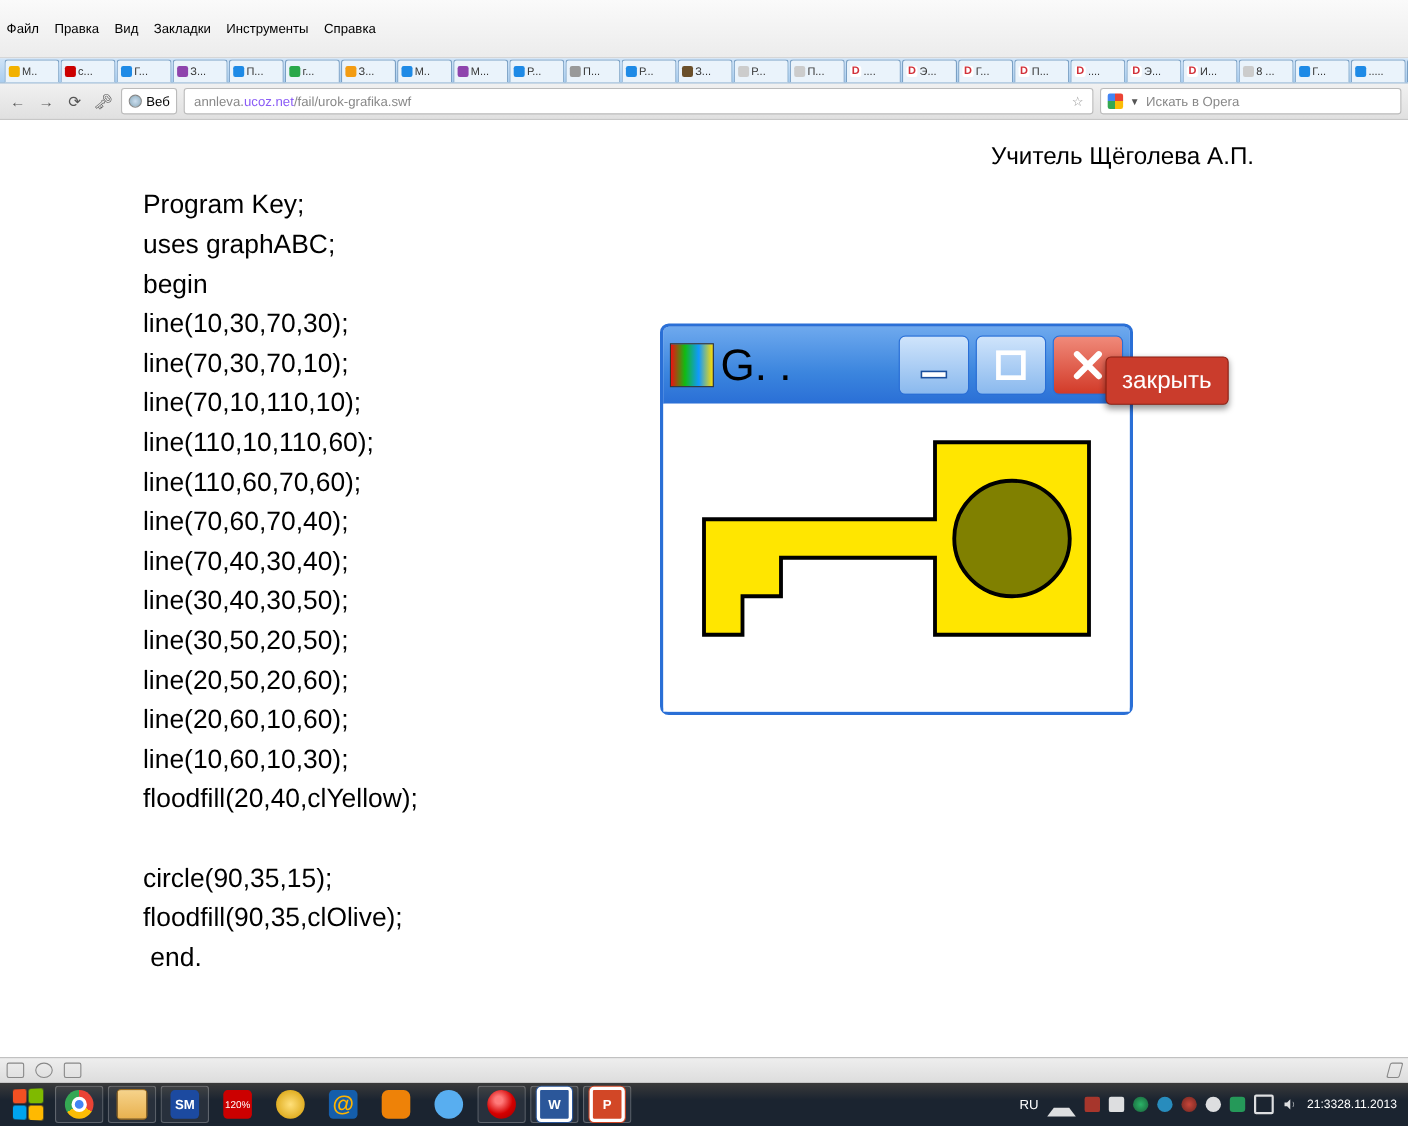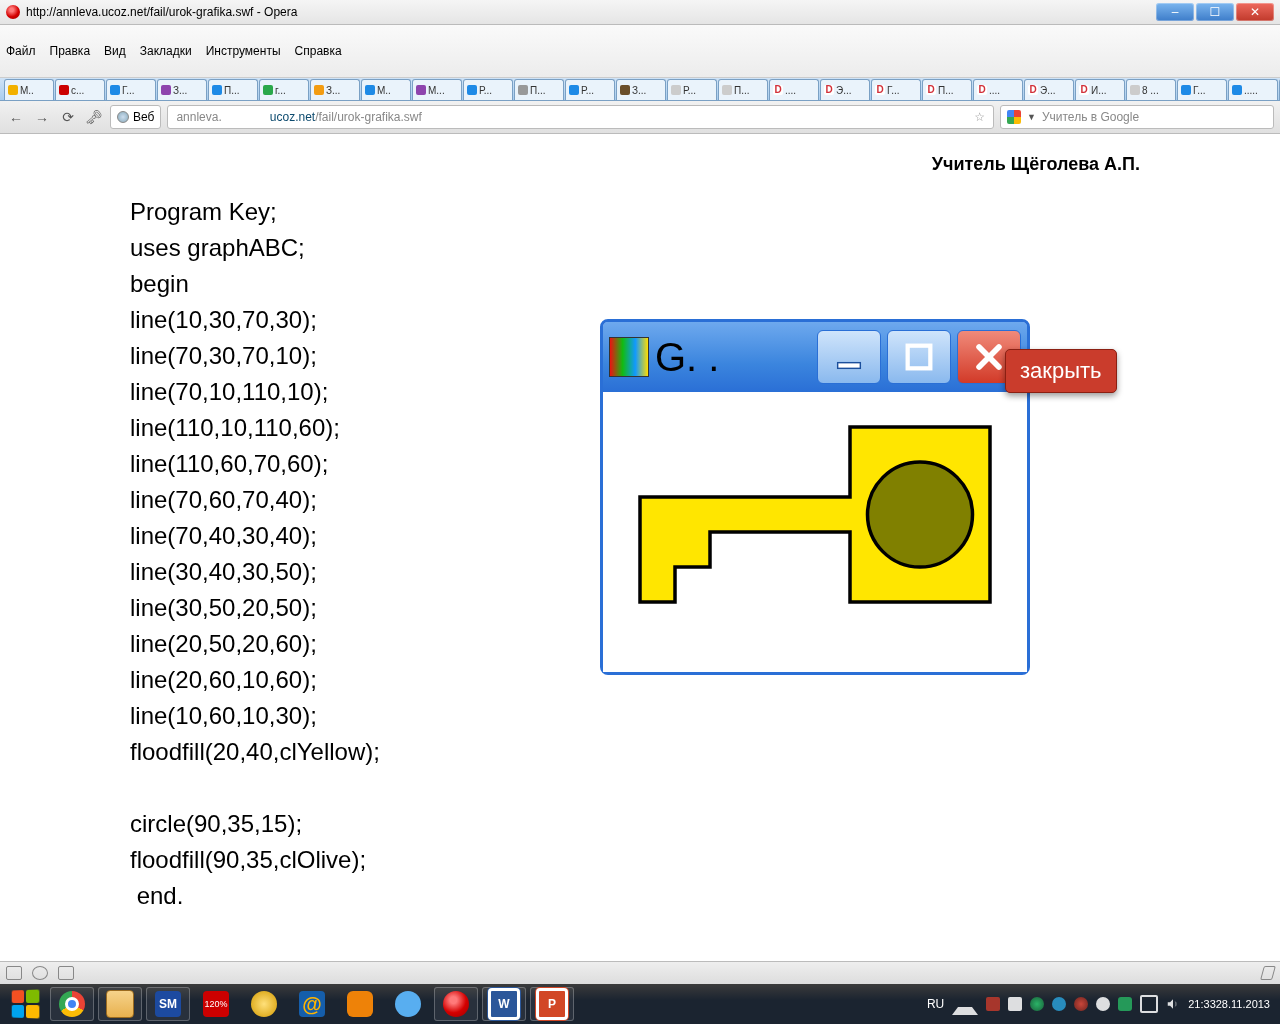--- a/index.html
+++ b/index.html
@@ -18,28 +18,28 @@
   .menubar span{cursor:default;}
   
   .tabstrip{height:22px;background:linear-gradient(#cfe3f7 0%,#a9cdef 100%);border-bottom:1px solid #7aa0c4;display:flex;align-items:flex-end;padding-left:4px;overflow:hidden;}
   .tab{flex:0 0 auto;width:42px;height:20px;margin-right:1px;border:1px solid #7aa0c4;border-bottom:none;border-radius:3px 3px 0 0;background:#eaf3fb;display:flex;align-items:center;justify-content:flex-start;padding:0 3px;gap:2px;font-size:10px;color:#333;overflow:hidden;white-space:nowrap;}
   .tab .favicon{width:10px;height:10px;border-radius:2px;flex-shrink:0;}
   
   .addrbar{height:32px;background:linear-gradient(#f1f1f1,#e0e0e0);border-bottom:1px solid #bbb;display:flex;align-items:center;padding:0 6px;gap:6px;}
   .navbtn{width:20px;height:20px;display:flex;align-items:center;justify-content:center;color:#555;font-size:14px;border-radius:3px;}
   .addr-pill{display:flex;align-items:center;background:#fff;border:1px solid #bbb;border-radius:3px;height:22px;padding:0 6px;gap:4px;}
   .addr-url{flex:1;height:22px;background:#fff;border:1px solid #bbb;border-radius:3px;padding:0 8px;display:flex;align-items:center;color:#888;}
-  .addr-url b{color:#0c4a6e;font-weight:normal;margin-left:48px;}
+  .addr-url b{color:#8b5cf6;font-weight:normal;}
   .addr-url .star{margin-left:auto;color:#999;}
   .searchbox{width:260px;height:22px;border:1px solid #bbb;border-radius:3px;background:#fff;display:flex;align-items:center;padding:0 6px;gap:6px;color:#888;}
   .g-icon{width:14px;height:14px;position:relative;}
   .g-icon::before{content:"";position:absolute;inset:0;background:conic-gradient(#ea4335 0 25%,#fbbc05 0 50%,#34a853 0 75%,#4285f4 0);border-radius:2px;}
   
   .page{flex:1;position:relative;background:#fff;}
-  .teacher{position:absolute;top:20px;right:140px;font-size:18px;font-family:"Segoe UI",Arial,sans-serif;font-weight:bold;}
+  .teacher{position:absolute;top:20px;right:140px;font-size:22px;font-family:"Segoe UI",Arial,sans-serif;}
   .code{position:absolute;left:130px;top:60px;font-size:24px;line-height:36px;white-space:pre;font-family:"Segoe UI",Arial,sans-serif;}
   
   .gwin{position:absolute;left:600px;top:185px;width:430px;}
   .gwin-frame{border:3px solid #2a6fd6;border-radius:8px;background:#fff;box-shadow:0 0 0 1px #6fa8f4 inset;}
   .gwin-title{height:70px;background:linear-gradient(#6ea9ee 0%,#3b85de 60%,#2a6fd6 100%);display:flex;align-items:center;padding:0 6px;gap:6px;border-radius:5px 5px 0 0;}
   .gwin-ico{width:38px;height:38px;background:linear-gradient(90deg,#e11,#1b1,#19f,#fd0);border:1px solid #333;}
   .gwin-text{font-size:40px;color:#000;font-weight:500;flex:1;}
   .gwin-btn{width:62px;height:52px;border:1px solid #2a6fd6;border-radius:6px;background:linear-gradient(#cfe4fb,#8ab9ee);display:flex;align-items:center;justify-content:center;}
   .gwin-btn svg{width:34px;height:34px;}
   .gwin-btn.close{background:linear-gradient(#f08a7a,#d23a28);}
@@ -61,31 +61,20 @@
   .tb-ico{width:26px;height:26px;border-radius:4px;}
   .tb-spacer{flex:1;}
   .tray{display:flex;align-items:center;gap:8px;color:#fff;padding-right:6px;}
   .tray .sm{width:14px;height:14px;opacity:.85;}
   .clock{display:flex;flex-direction:row;align-items:center;line-height:13px;font-size:11px;color:#fff;}
 </style>
 </head>
 <body>
 <div class="screen">
 
-<div class="winbar">
-  <div class="winbar-left">
-    <span class="opera-icon"></span>
-    <span>http://annleva.ucoz.net/fail/urok-grafika.swf - Opera</span>
-  </div>
-  <div class="winbtns">
-    <div class="winbtn wb-min">–</div>
-    <div class="winbtn wb-max">☐</div>
-    <div class="winbtn wb-close">✕</div>
-  </div>
-</div>
 
 <div class="menubar">
   <span>Файл</span>
   <span>Правка</span>
   <span>Вид</span>
   <span>Закладки</span>
   <span>Инструменты</span>
   <span>Справка</span>
 </div>
 
@@ -205,21 +194,21 @@
   </div>
   <div class="addr-url">
     <span>annleva.</span>
         <b>ucoz.net</b>
         <span>/fail/urok-grafika.swf</span>
     <span class="star">☆</span>
   </div>
   <div class="searchbox">
     <span class="g-icon"></span>
     <span style="font-size:9px;color:#555">▼</span>
-    <span>Учитель в Google</span>
+    <span>Искать в Opera</span>
   </div>
 </div>
 
 <div class="page">
   <div class="teacher">Учитель Щёголева А.П.</div>
   <div class="code">Program Key;
 uses graphABC;
 begin
 line(10,30,70,30);
 line(70,30,70,10);

